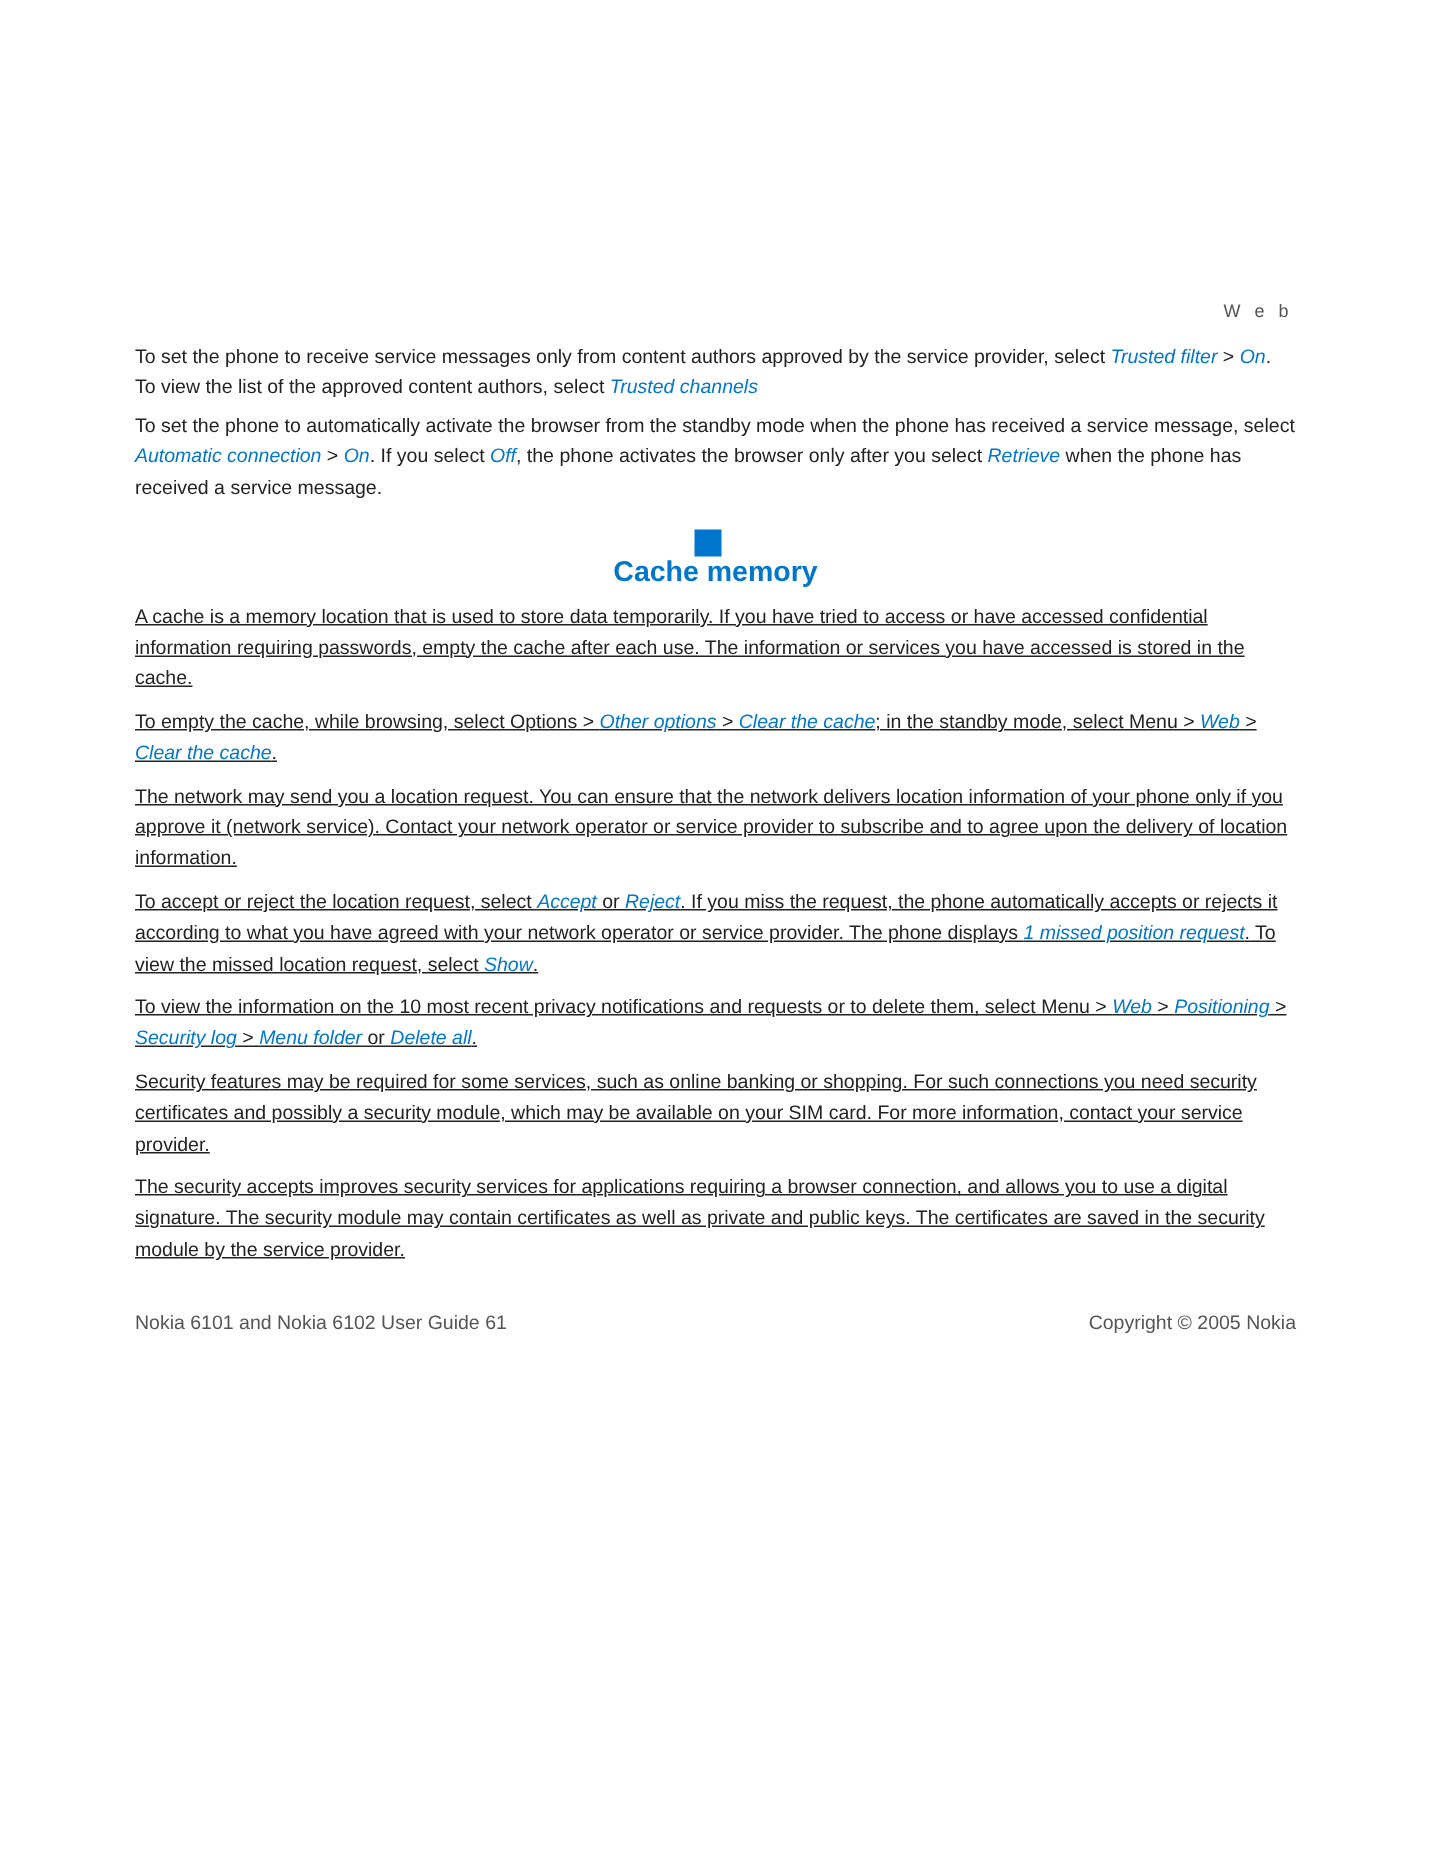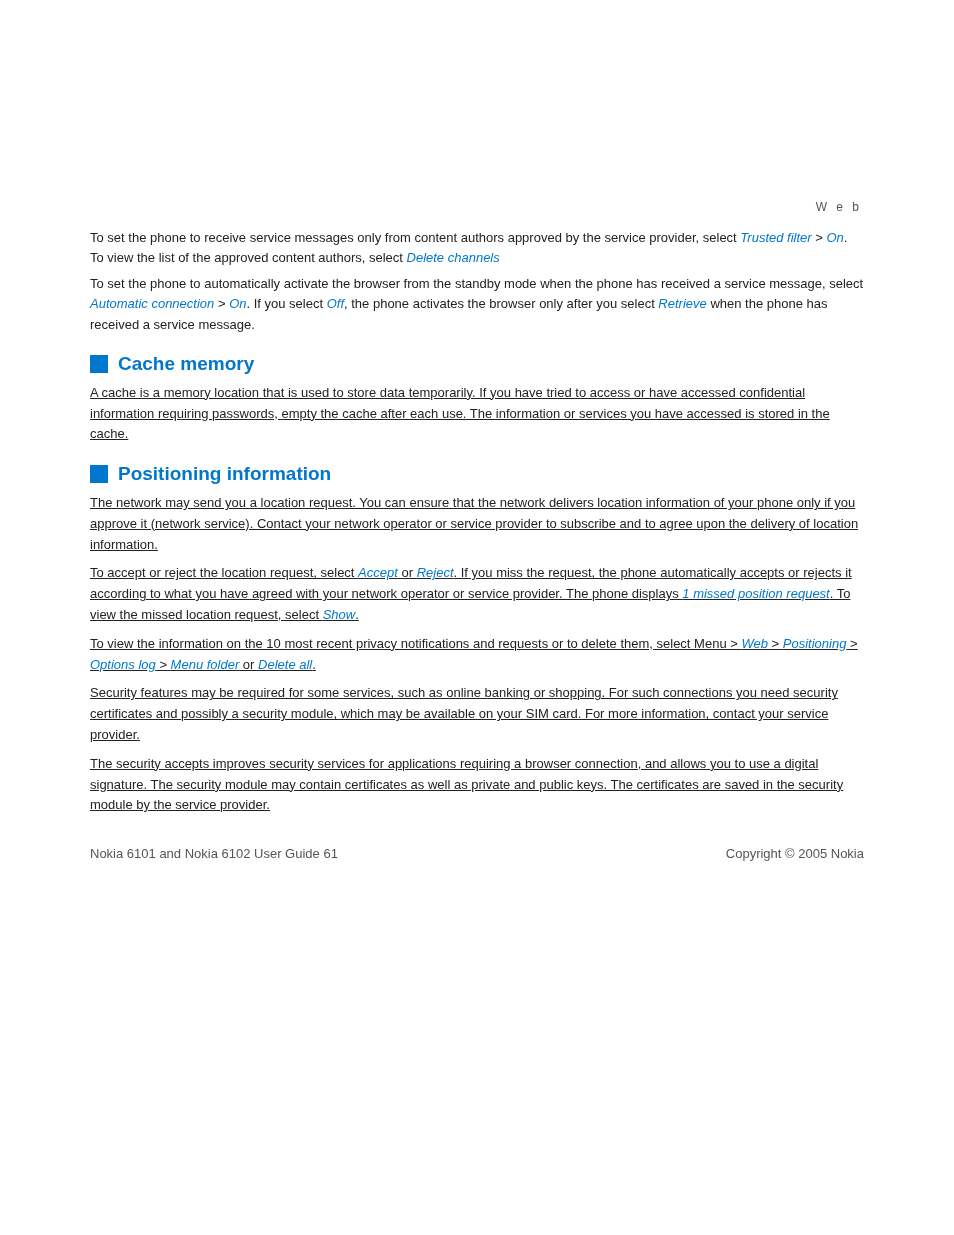--- a/index.html
+++ b/index.html
@@ -41,20 +41,21 @@
     .link-blue {
       color: #0077cc;
       font-style: italic;
       text-decoration: none;
     }
     .section-heading {
       display: flex;
       align-items: center;
       margin-top: 18px;
       margin-bottom: 8px;
+      flex-direction: column;
     }
     .section-icon {
       width: 18px;
       height: 18px;
       background: #0077cc;
       display: inline-block;
       margin-right: 10px;
       flex-shrink: 0;
     }
     .section-title {
@@ -90,42 +91,41 @@
 <body>
 
 <div class="page">
   <div class="content-area">
 
     <div class="page-label">
       <span>W e b</span>
     </div>
 
     <p class="intro-text">
-      <span>To set the phone to receive service messages only from content authors approved by the service provider, select </span><a class="link-blue">Trusted filter</a><span> &gt; </span><a class="link-blue">On</a><span>. To view the list of the approved content authors, select </span> <a class="link-blue">Delete channels</a><span></span>
+      <span>To set the phone to receive service messages only from content authors approved by the service provider, select </span><a class="link-blue">Trusted filter</a><span> &gt; </span><a class="link-blue">On</a><span>. To view the list of the approved content authors, select </span> <a class="link-blue">Trusted channels</a><span></span>
     </p>
     <p class="intro-text">
       <span>To set the phone to automatically activate the browser from the standby mode when the phone has received a service message, select </span><a class="link-blue">Automatic connection</a><span> &gt; </span><a class="link-blue">On</a><span>. If you select </span><a class="link-blue">Off</a><span>, the phone activates the browser only after you select </span> <a class="link-blue">Retrieve</a><span> when the phone has received a service message.</span>
     </p>
 
     <div class="section-heading">
       <span class="section-icon"></span>
       <span class="section-title">Cache memory</span>
     </div>
     <p class="section-body">A cache is a memory location that is used to store data temporarily. If you have tried to access or have accessed confidential information requiring passwords, empty the cache after each use. The information or services you have accessed is stored in the cache.</p>
+    <p class="section-body">
+      <span>To empty the cache, while browsing, select Options &gt; </span><a class="link-blue">Other options</a><span> &gt; </span><a class="link-blue">Clear the cache</a><span>; in the standby mode, select Menu &gt; </span><a class="link-blue">Web</a><span> &gt; </span><a class="link-blue">Clear the cache</a><span>.</span>
+    </p>
 
-    <div class="section-heading">
-      <span class="section-icon"></span>
-      <span class="section-title">Positioning information</span>
-    </div>
     <p class="section-body">The network may send you a location request. You can ensure that the network delivers location information of your phone only if you approve it (network service). Contact your network operator or service provider to subscribe and to agree upon the delivery of location information.</p>
     <p class="section-body">
       <span>To accept or reject the location request, select </span><a class="link-blue">Accept</a><span> or </span><a class="link-blue">Reject</a><span>. If you miss the request, the phone automatically accepts or rejects it according to what you have agreed with your network operator or service provider. The phone displays </span><a class="link-blue">1 missed position request</a><span>. To view the missed location request, select </span><a class="link-blue">Show</a><span>.</span>
     </p>
     <p class="section-body">
-      <span>To view the information on the 10 most recent privacy notifications and requests or to delete them, select Menu &gt; </span><a class="link-blue">Web</a><span> &gt; </span><a class="link-blue">Positioning</a><span> &gt; </span><a class="link-blue">Options log</a><span> &gt; </span><a class="link-blue">Menu folder</a><span> or </span><a class="link-blue">Delete all</a><span>.</span>
+      <span>To view the information on the 10 most recent privacy notifications and requests or to delete them, select Menu &gt; </span><a class="link-blue">Web</a><span> &gt; </span><a class="link-blue">Positioning</a><span> &gt; </span><a class="link-blue">Security log</a><span> &gt; </span><a class="link-blue">Menu folder</a><span> or </span><a class="link-blue">Delete all</a><span>.</span>
     </p>
 
     <p class="section-body">Security features may be required for some services, such as online banking or shopping. For such connections you need security certificates and possibly a security module, which may be available on your SIM card. For more information, contact your service provider.</p>
 
     <p class="section-body">The security accepts improves security services for applications requiring a browser connection, and allows you to use a digital signature. The security module may contain certificates as well as private and public keys. The certificates are saved in the security module by the service provider.</p>
 
     <div class="footer-row">
       <span>Nokia 6101 and Nokia 6102 User Guide      61</span>
       <span>Copyright © 2005 Nokia</span>
     </div>

